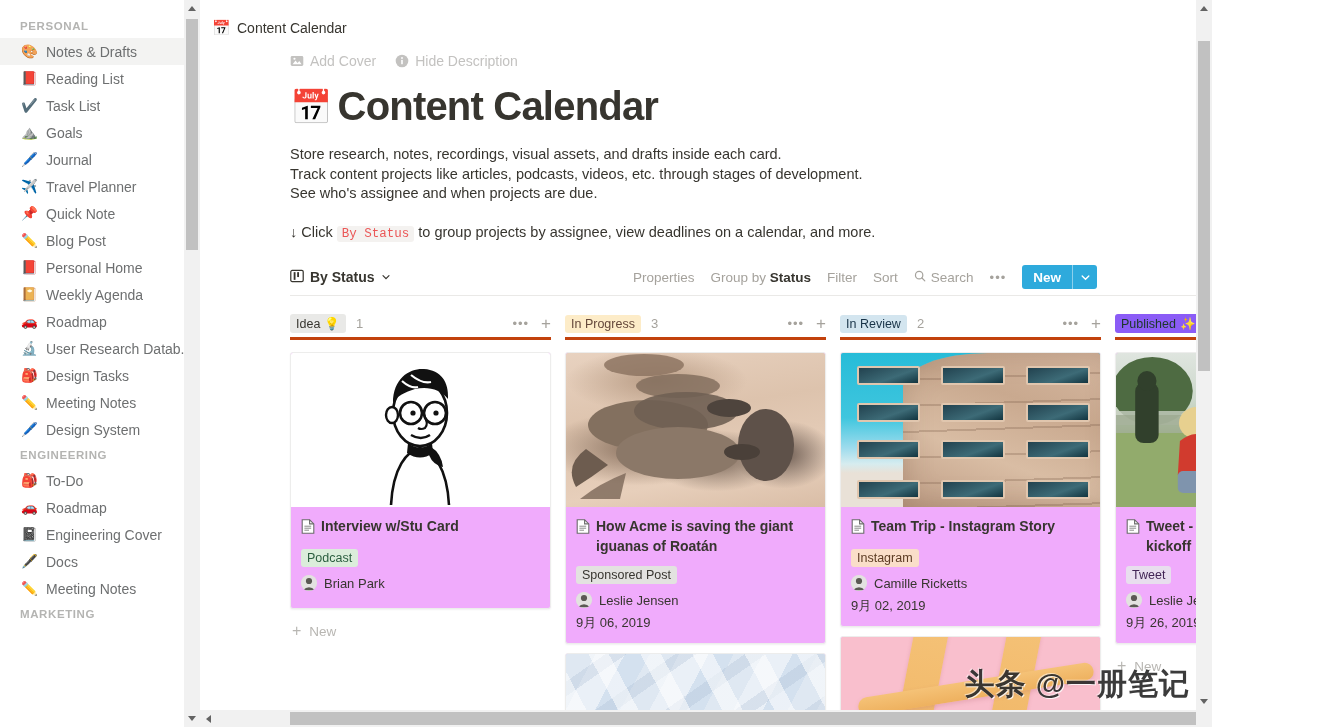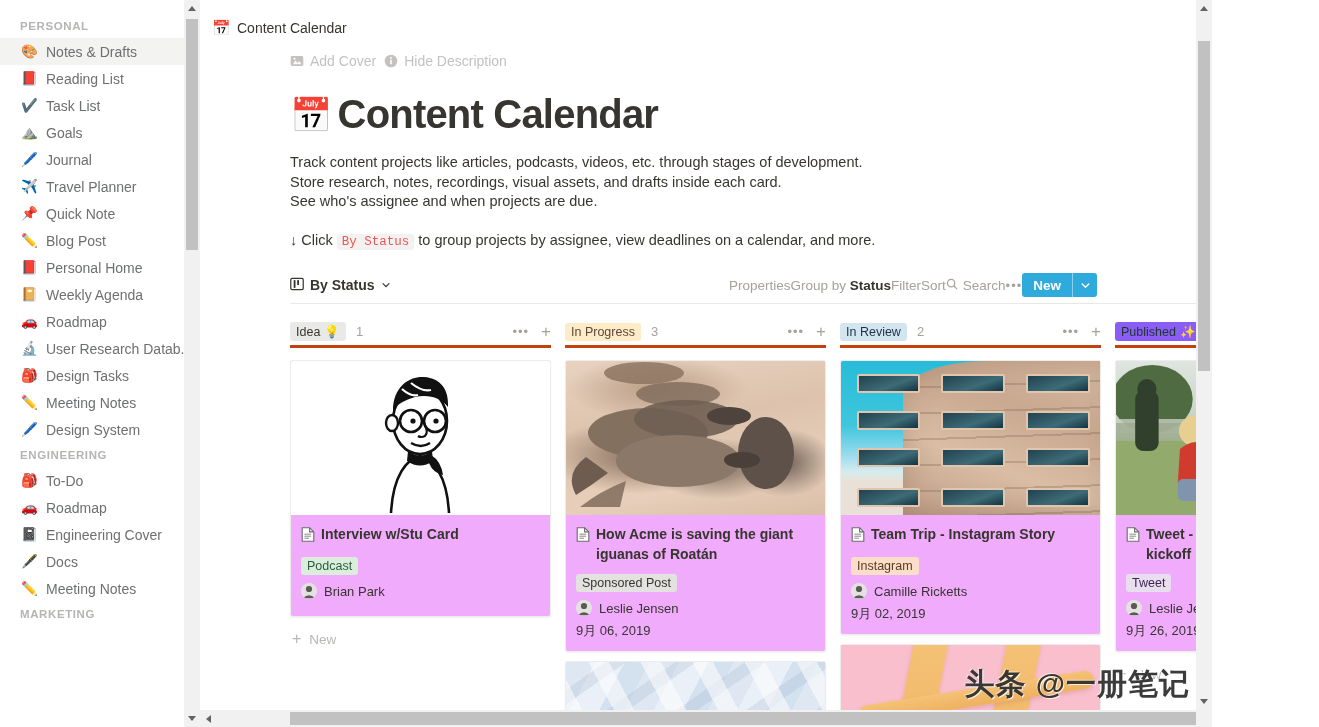--- a/index.html
+++ b/index.html
@@ -82,22 +82,22 @@
   }
   .topbar .cal-ico {
     width: 17px; height: 17px; margin-right: 8px;
     display: inline-block; font-size: 15px; line-height: 17px;
   }
   .topbar .crumb { font-size: 14px; color: #37352f; }
 
   .content { padding-left: 90px; padding-top: 8px; }
 
   .meta-row {
-    display: flex; align-items: center; gap: 8px;
-    height: 22px; margin-bottom: 20px; padding-left: 0;
+    display: flex; align-items: center; gap: 19px;
+    height: 22px; margin-bottom: 12px; padding-left: 0;
   }
   .meta-btn {
     display: flex; align-items: center; gap: 6px;
     font-size: 14px; color: #c3c2c0; cursor: pointer;
   }
   .meta-btn svg { display: block; }
 
   .page-title {
     display: flex; align-items: center;
     font-size: 40px; font-weight: bold; color: #37352f;
@@ -118,21 +118,21 @@
     display: flex; align-items: center;
     margin-top: 18px; height: 34px;
     border-bottom: 1px solid #eae9e7;
     padding-bottom: 3px;
   }
   .view-tab {
     display: flex; align-items: center; gap: 6px;
     font-size: 14px; font-weight: 600; color: #37352f; cursor: pointer;
   }
   .view-tools {
-    margin-left: auto; display: flex; align-items: center; 
+    margin-left: auto; display: flex; align-items: center; gap: 16px;
     padding-right: 99px;
   }
   .vt { font-size: 13.5px; color: #a5a29c; cursor: pointer; white-space: nowrap; }
   .vt b { color: #37352f; font-weight: 600; }
   .vt.with-ico { display: flex; align-items: center; gap: 5px; justify-content: space-between; }
   .dots { letter-spacing: 1px; color: #a5a29c; font-size: 13px; cursor: pointer; }
   .new-btn {
     display: flex; align-items: stretch; border-radius: 3px; overflow: hidden;
     background: #2eaadc; cursor: pointer; height: 24px;
   }
@@ -417,22 +417,22 @@
             <span>Hide Description</span>
           </div>
         </div>
 
         <h1 class="page-title">
           <span class="t-emoji">📅</span>
           <span>Content Calendar</span>
         </h1>
 
         <div class="desc">
+          <div>Store research, notes, recordings, visual assets, and drafts inside each card.</div>
           <div>Track content projects like articles, podcasts, videos, etc. through stages of development.</div>
-          <div>Store research, notes, recordings, visual assets, and drafts inside each card.</div>
           <div>See who's assignee and when projects are due.</div>
           <div class="spacer"></div>
           <div>
             <span>↓ Click</span>
             <span class="code-chip">By Status</span>
             <span>to group projects by assignee, view deadlines on a calendar, and more.</span>
           </div>
         </div>
 
         <div class="view-bar">

